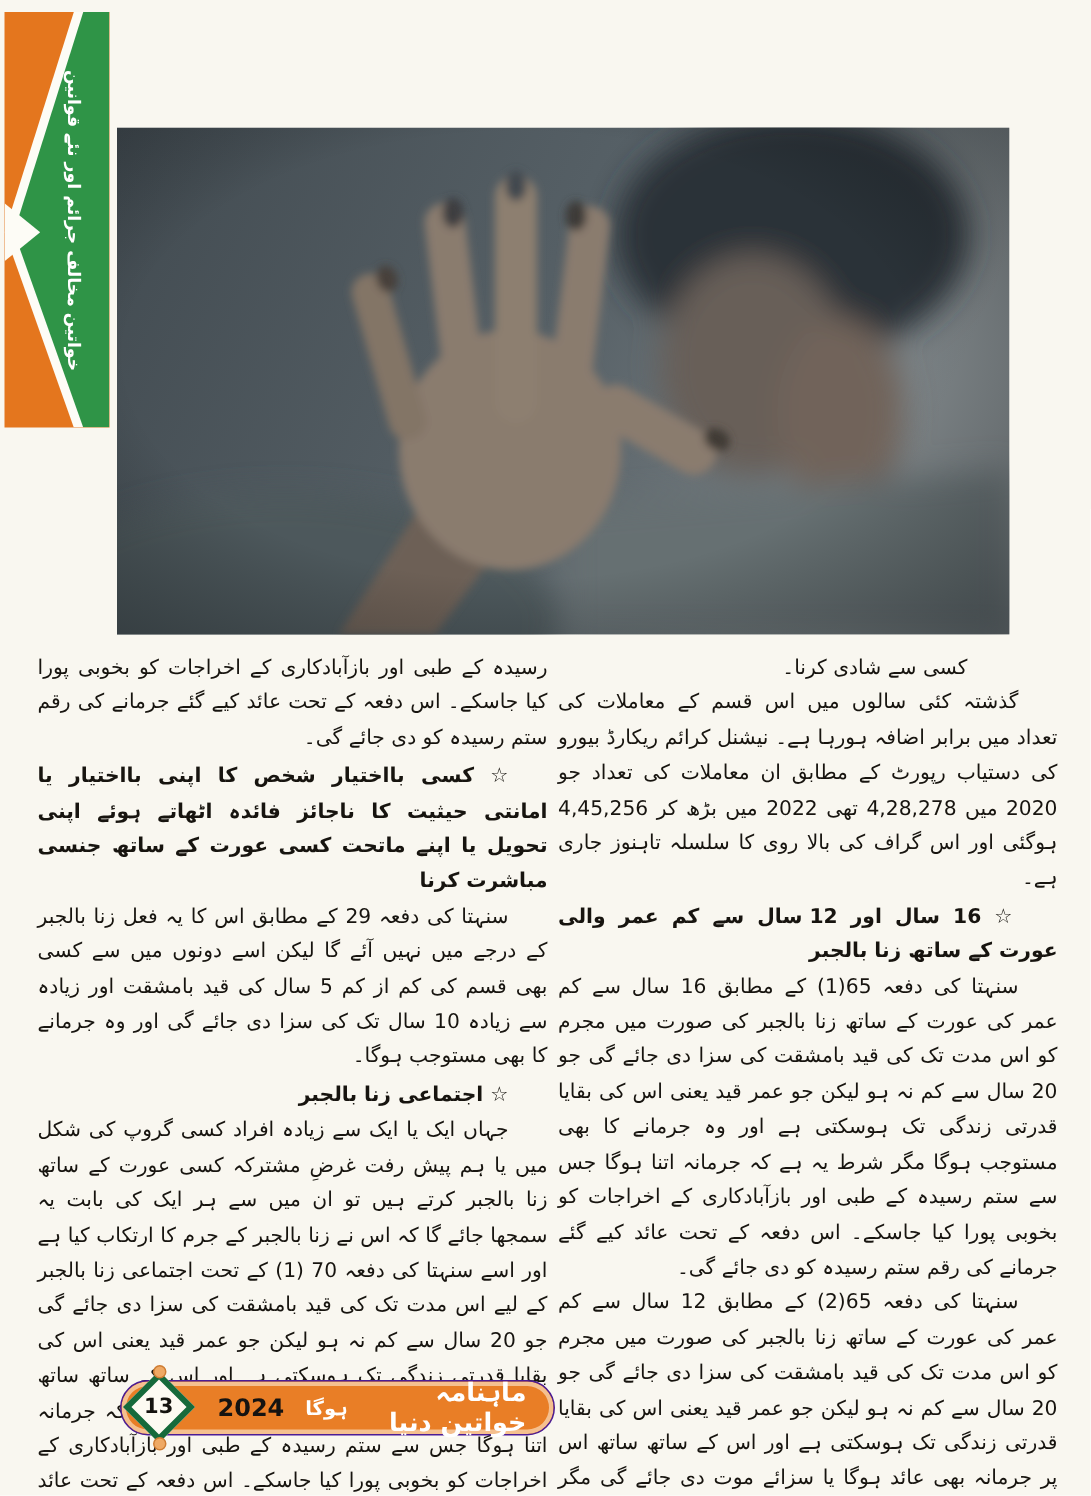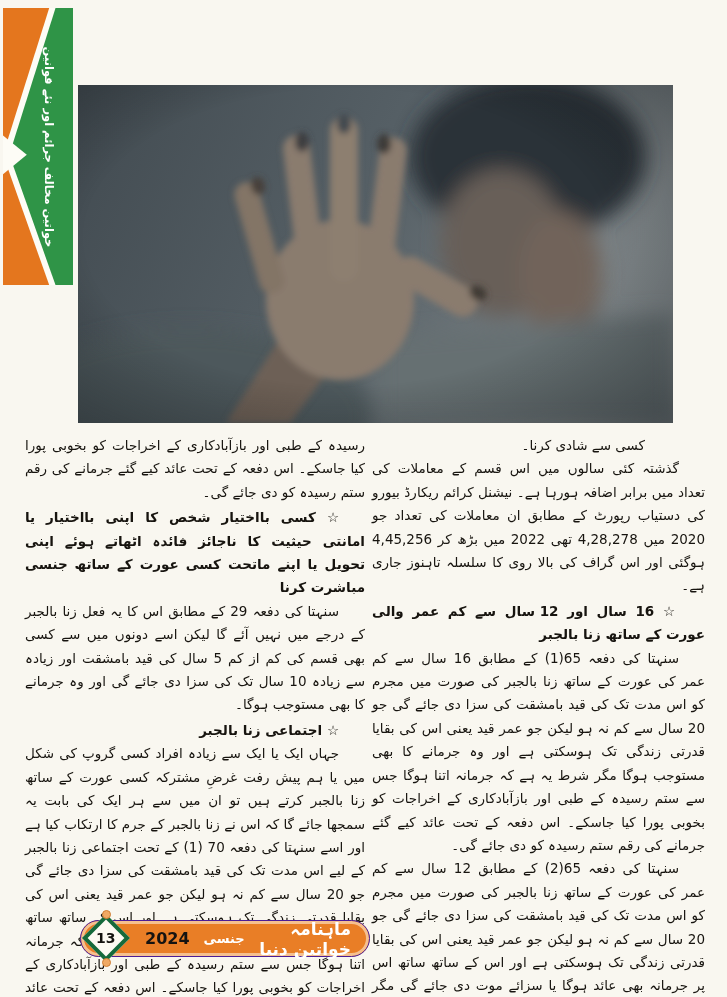--- a/index.html
+++ b/index.html
@@ -129,21 +129,21 @@
       <p class="para continuation">رسیدہ کے طبی اور بازآبادکاری کے اخراجات کو بخوبی پورا کیا جاسکے۔ اس دفعہ کے تحت عائد کیے گئے جرمانے کی رقم ستم رسیدہ کو دی جائے گی۔</p>
       <p class="para heading">☆ کسی بااختیار شخص کا اپنی بااختیار یا امانتی حیثیت کا ناجائز فائدہ اٹھاتے ہوئے اپنی تحویل یا اپنے ماتحت کسی عورت کے ساتھ جنسی مباشرت کرنا</p>
       <p class="para body">سنہتا کی دفعہ 29 کے مطابق اس کا یہ فعل زنا بالجبر کے درجے میں نہیں آئے گا لیکن اسے دونوں میں سے کسی بھی قسم کی کم از کم 5 سال کی قید بامشقت اور زیادہ سے زیادہ 10 سال تک کی سزا دی جائے گی اور وہ جرمانے کا بھی مستوجب ہوگا۔</p>
       <p class="para heading">☆ اجتماعی زنا بالجبر</p>
       <p class="para body">جہاں ایک یا ایک سے زیادہ افراد کسی گروپ کی شکل میں یا ہم پیش رفت غرضِ مشترکہ کسی عورت کے ساتھ زنا بالجبر کرتے ہیں تو ان میں سے ہر ایک کی بابت یہ سمجھا جائے گا کہ اس نے زنا بالجبر کے جرم کا ارتکاب کیا ہے اور اسے سنہتا کی دفعہ 70 (1)‎ کے تحت اجتماعی زنا بالجبر کے لیے اس مدت تک کی قید بامشقت کی سزا دی جائے گی جو 20 سال سے کم نہ ہو لیکن جو عمر قید یعنی اس کی بقایا قدرتی زندگی تک ہوسکتی ہے اور اس کے ساتھ ساتھ اس پر جرمانہ بھی عائد ہوگا مگر شرط یہ ہے کہ جرمانہ اتنا ہوگا جس سے ستم رسیدہ کے طبی اور بازآبادکاری کے اخراجات کو بخوبی پورا کیا جاسکے۔ اس دفعہ کے تحت عائد کیے گئے جرمانے کی رقم ستم رسیدہ کو دی جائے گی۔</p>
     </section>
 
   <footer class="footer">
     <div class="pill">
       <span class="year">2024</span>
-      <span class="month">جنسی</span>
+      <span class="month">ہوگا</span>
       <span class="mag">ماہنامہ خواتین دنیا</span>
     </div>
     <div class="diamond">
       <span class="pnum">13</span>
     </div>
     <div class="dot dot-top"></div>
     <div class="dot dot-bottom"></div>
   </footer>
 
 </div>

